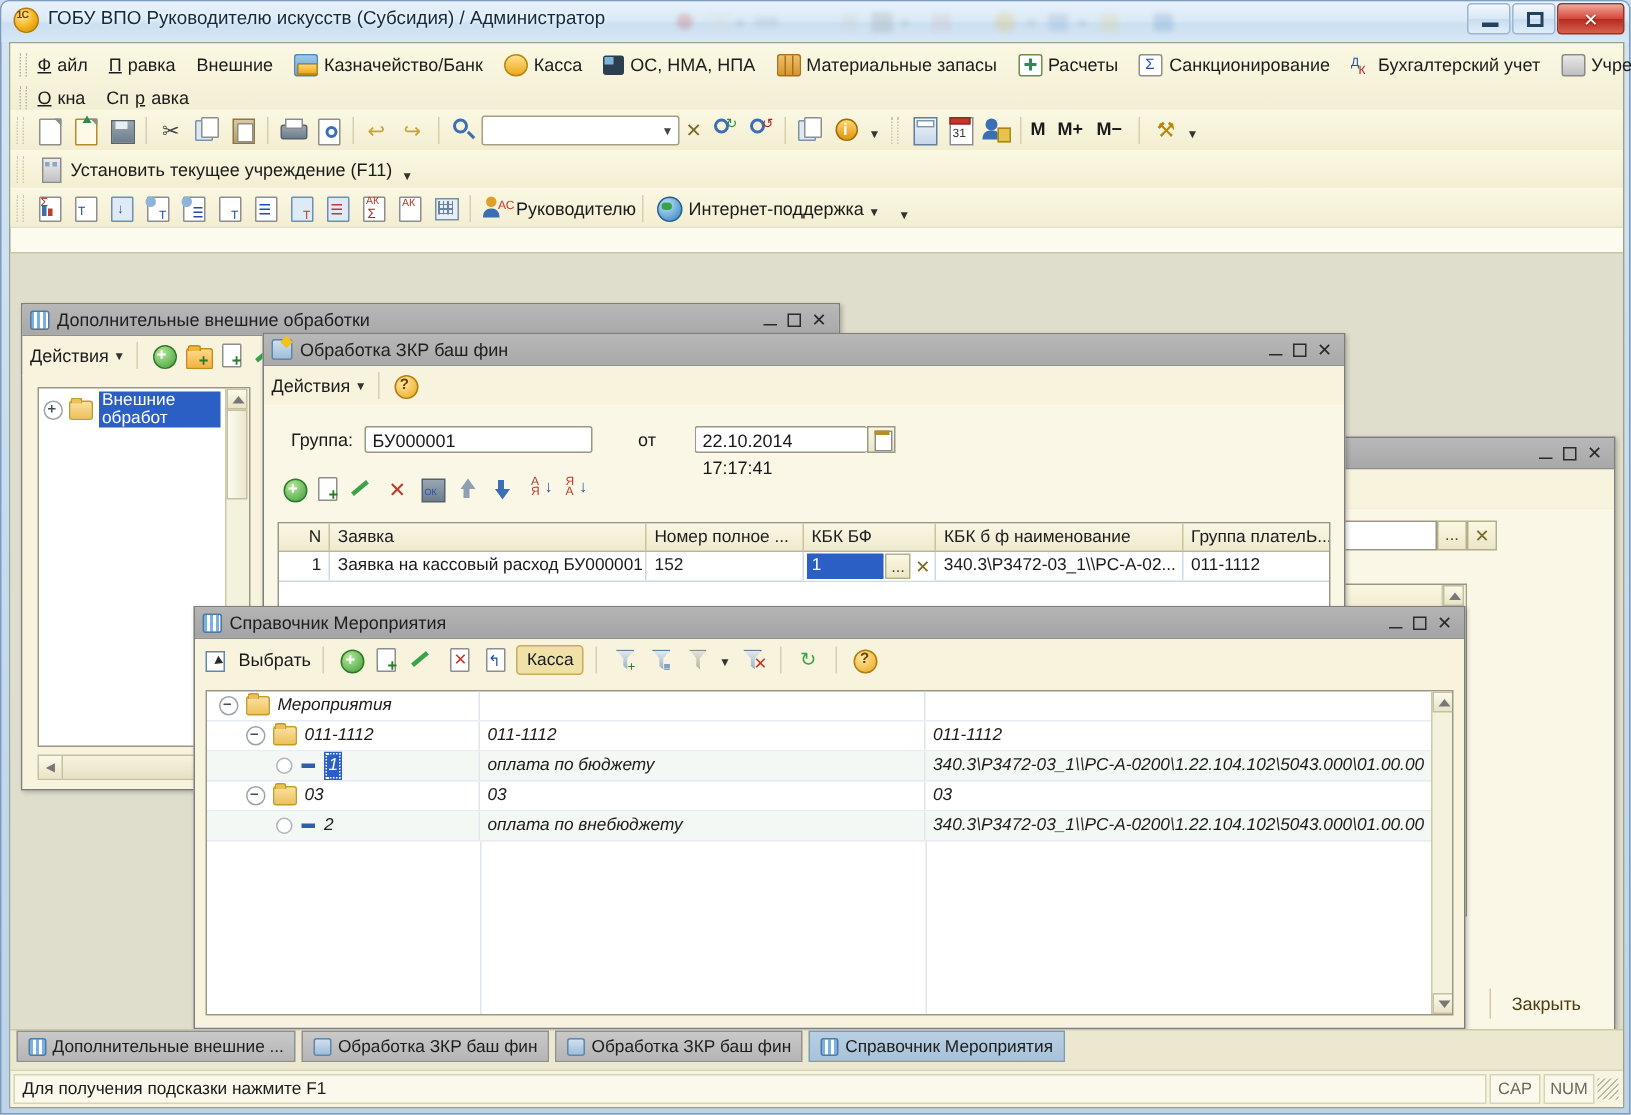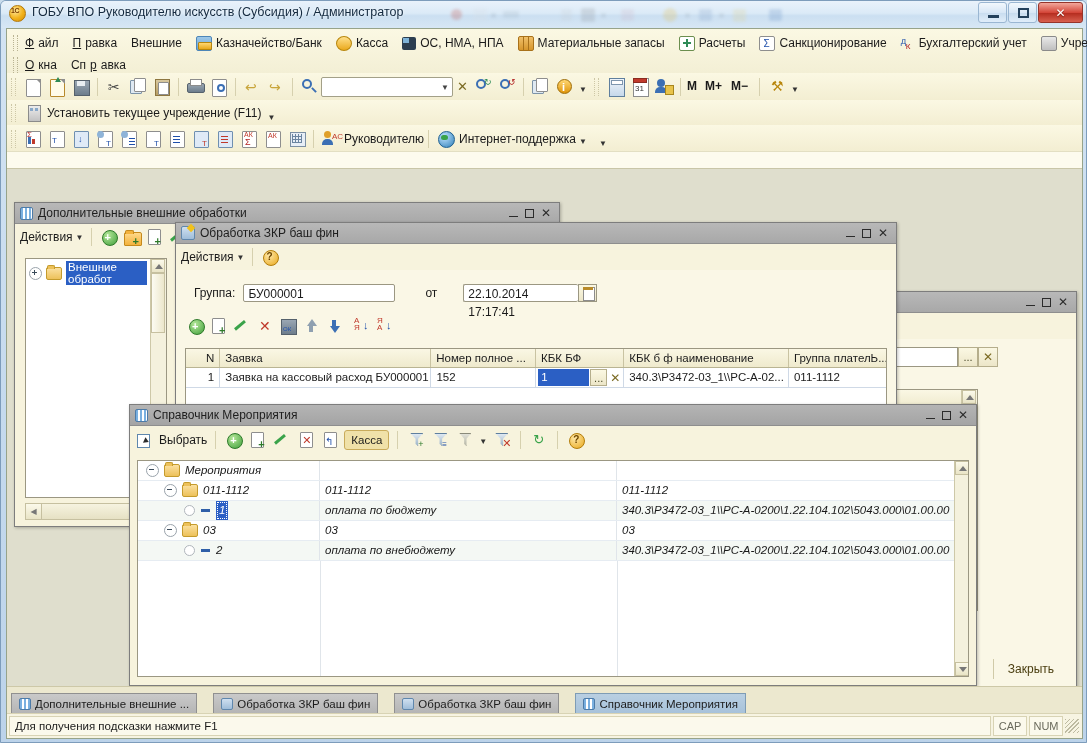--- a/index.html
+++ b/index.html
@@ -140,21 +140,21 @@
   .exp::before{content:"";position:absolute;left:2px;top:4px;width:5px;height:1px;background:#3b4c5c;}
   .exp.plus::after{content:"";position:absolute;left:4px;top:2px;width:1px;height:5px;background:#3b4c5c;}
   .dot{width:9px;height:9px;border:1px solid #b0b6bc;border-radius:50%;background:#fff;flex:none;}
   .fold-ic{width:14px;height:11px;background:linear-gradient(180deg,#fbe0a0,#edc15a);border:1px solid #c59b2c;border-radius:2px;flex:none;position:relative;}
   .fold-ic::before{content:"";position:absolute;left:0;top:-3px;width:6px;height:3px;background:#edc15a;border:1px solid #c59b2c;border-bottom:none;border-radius:2px 2px 0 0;}
   .minus-ic{width:9px;height:3px;background:#2f5fa8;flex:none;}
   .sel{background:#2b5fc4;color:#fff;padding:0 2px;}
   .selbox{background:#2b5fc4;color:#fff;outline:1px dotted #fff;outline-offset:-2px;padding:0 3px;}
 
   
-  .taskbar{position:absolute;left:0;right:0;bottom:24px;height:27px;background:#ece8cf;border-top:1px solid #cdc8a8;display:flex;align-items:flex-end;padding:0 4px;gap:16px;}
+  .taskbar{position:absolute;left:0;right:0;bottom:24px;height:27px;background:#ece8cf;border-top:1px solid #cdc8a8;display:flex;align-items:flex-start;padding:0 4px;gap:4px;}
   .tbitem{height:21px;display:flex;align-items:center;gap:4px;padding:0 7px;font-size:11.5px;background:linear-gradient(180deg,#c9c9c9,#b5b5b5);border:1px solid #909090;box-sizing:border-box;white-space:nowrap;color:#1c1c1c;}
   .tbitem.act{background:linear-gradient(180deg,#b9cfe2,#a7c2da);border-color:#7e9cb5;}
   .statusbar{position:absolute;left:0;right:0;bottom:0;height:24px;background:#f7f4e2;border-top:1px solid #d8d3b4;display:flex;align-items:center;}
   .statustext{flex:1;height:18px;margin:0 2px;border:1px solid #d8d3b4;background:#fbf9ec;display:flex;align-items:center;padding:0 5px;font-size:11.5px;}
   .sbcell{width:32px;height:18px;border:1px solid #d8d3b4;background:#fbf9ec;display:flex;align-items:center;justify-content:center;font-size:11px;color:#6a6a5c;margin-right:2px;}
   .grip-res{width:14px;height:14px;margin-right:3px;background:
      repeating-linear-gradient(135deg,#bdbaa0 0 1px,transparent 1px 3px);}
 </style>
 </head>
 <body>

